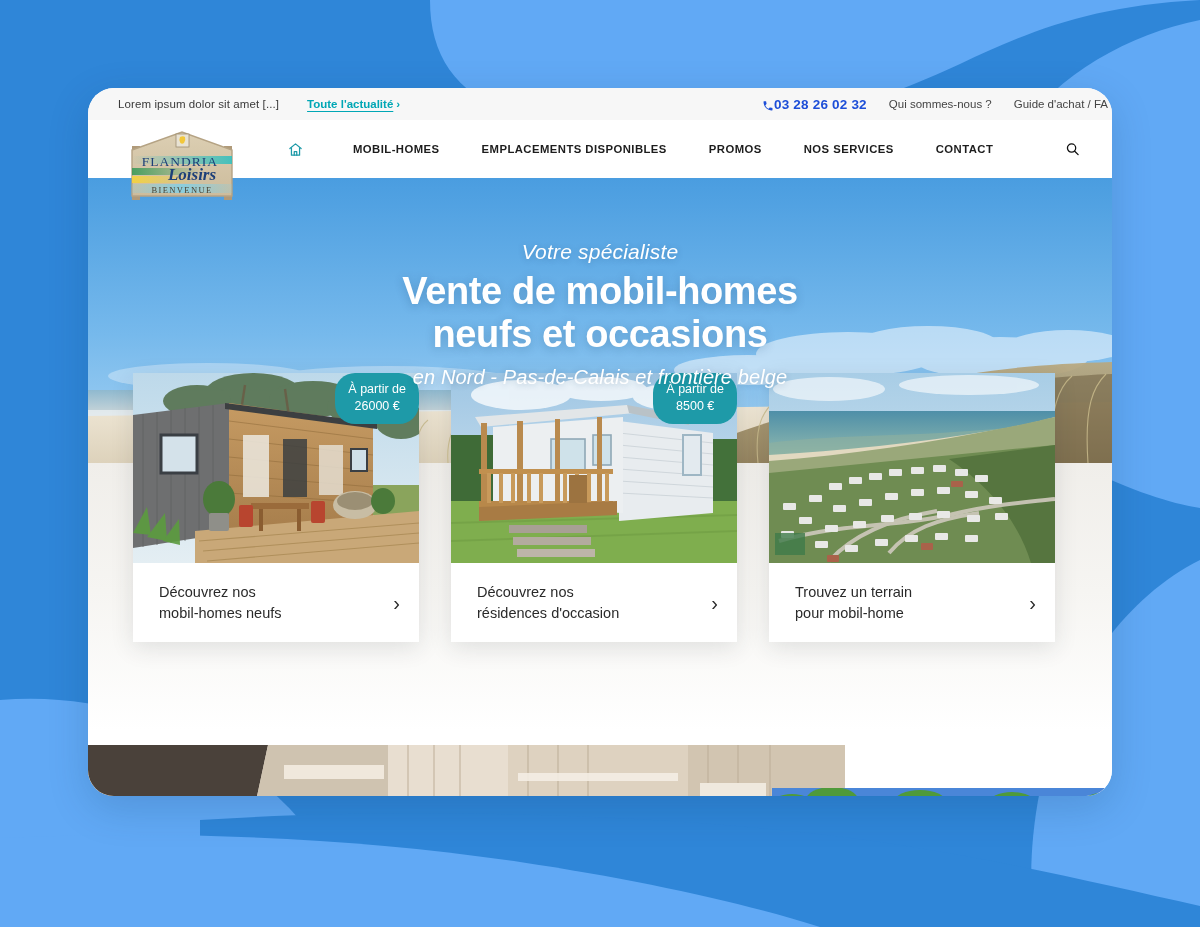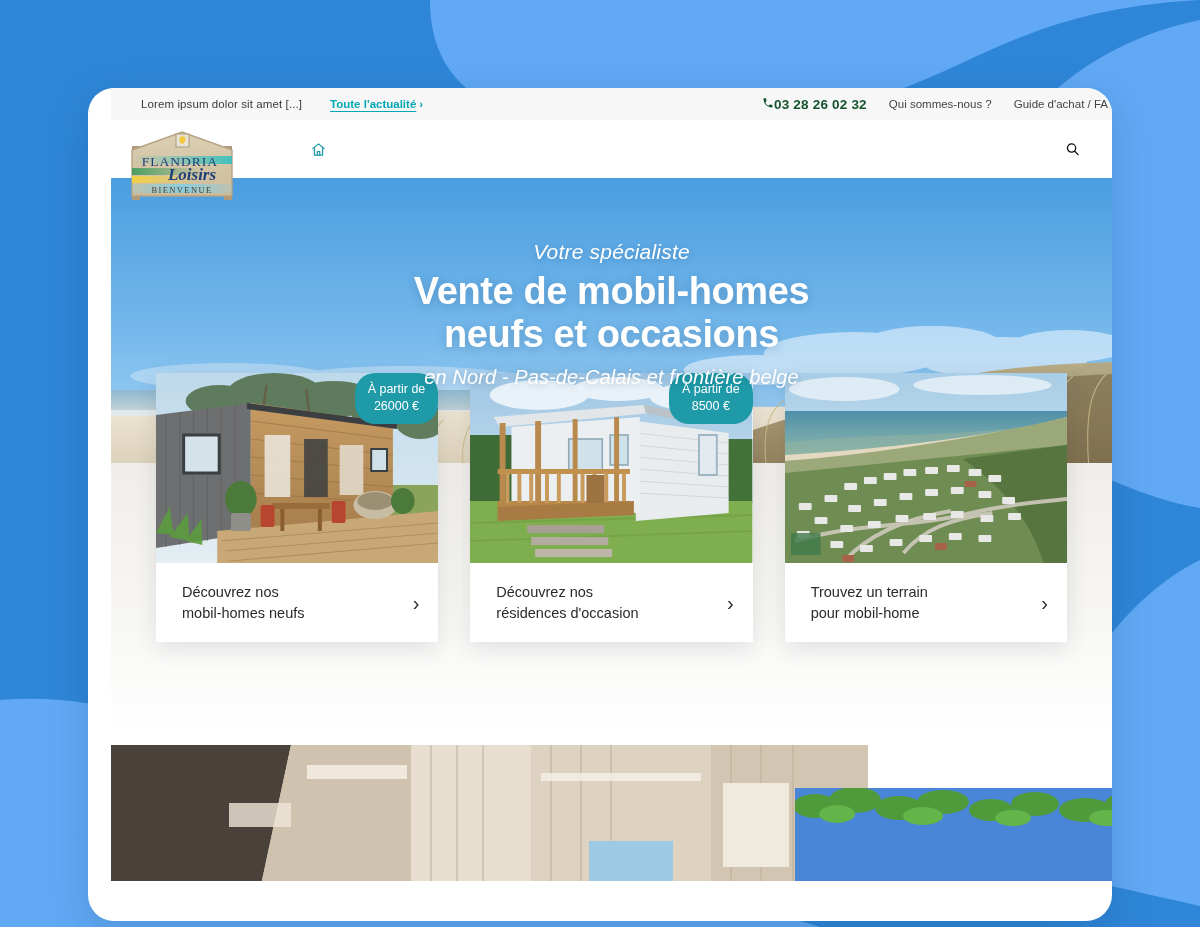--- a/index.html
+++ b/index.html
@@ -16,26 +16,25 @@
   
   .bg-root { position: absolute; inset: 0; overflow: hidden; }
   .bg-svg  { position: absolute; inset: 0; width: 1200px; height: 927px; }
 
   
   .mockup {
     position: absolute;
     left: 88px;
     top: 88px;
     width: 1024px;
-    height: 833px;
+    height: 708px;
     background: #ffffff;
     border-radius: 26px;
     overflow: hidden;
     box-shadow: 0 12px 40px rgba(12,50,90,.18);
-    padding-left: 23px;
   }
 
   
   .topbar {
     height: 32px;
     background: #f7f7f7;
     display: flex;
     align-items: center;
     padding: 0 0 0 30px;
     font-size: 11.5px;
@@ -56,22 +55,22 @@
   .topbar-news .chev { text-decoration: none; display: inline-block; margin-left: 3px; font-weight: 700; }
   .topbar-right {
     margin-left: auto;
     display: flex;
     align-items: center;
     gap: 22px;
     padding-right: 4px;
     white-space: nowrap;
   }
   .phone {
-    display: flex; align-items: flex-start; 
-    font-weight: 700; font-size: 13.5px; color: #14532d;
+    display: flex; align-items: flex-end; 
+    font-weight: 700; font-size: 13.5px; color: #1d4ed8;
     letter-spacing: .2px;
   }
   .phone svg { width: 12px; height: 12px; }
   .toplink { color: #444; font-size: 11.5px; cursor: pointer; }
 
   
   .navbar {
     height: 58px;
     background: #fff;
     display: flex;
@@ -257,20 +256,27 @@
 
   <div class="navbar">
     <span class="home-icon">
       <svg viewBox="0 0 24 24" fill="none" stroke="#1e9aa8" stroke-width="2" stroke-linecap="round" stroke-linejoin="round">
         <path d="M3 10.5 12 3l9 7.5"></path>
         <path d="M5.5 9.5V21h13V9.5"></path>
         <path d="M10 21v-5.5h4V21"></path>
       </svg>
     </span>
 
+    <div class="navlinks">
+      <span class="navlink">MOBIL-HOMES</span>
+      <span class="navlink">EMPLACEMENTS DISPONIBLES</span>
+      <span class="navlink">PROMOS</span>
+      <span class="navlink">NOS SERVICES</span>
+      <span class="navlink">CONTACT</span>
+    </div>
 
     <span class="nav-search">
       <svg viewBox="0 0 24 24" fill="none" stroke="#111" stroke-width="2.1" stroke-linecap="round">
         <circle cx="10.5" cy="10.5" r="6.6"></circle>
         <path d="M15.5 15.5 21 21"></path>
       </svg>
     </span>
   </div>
 
   <div class="logo">

